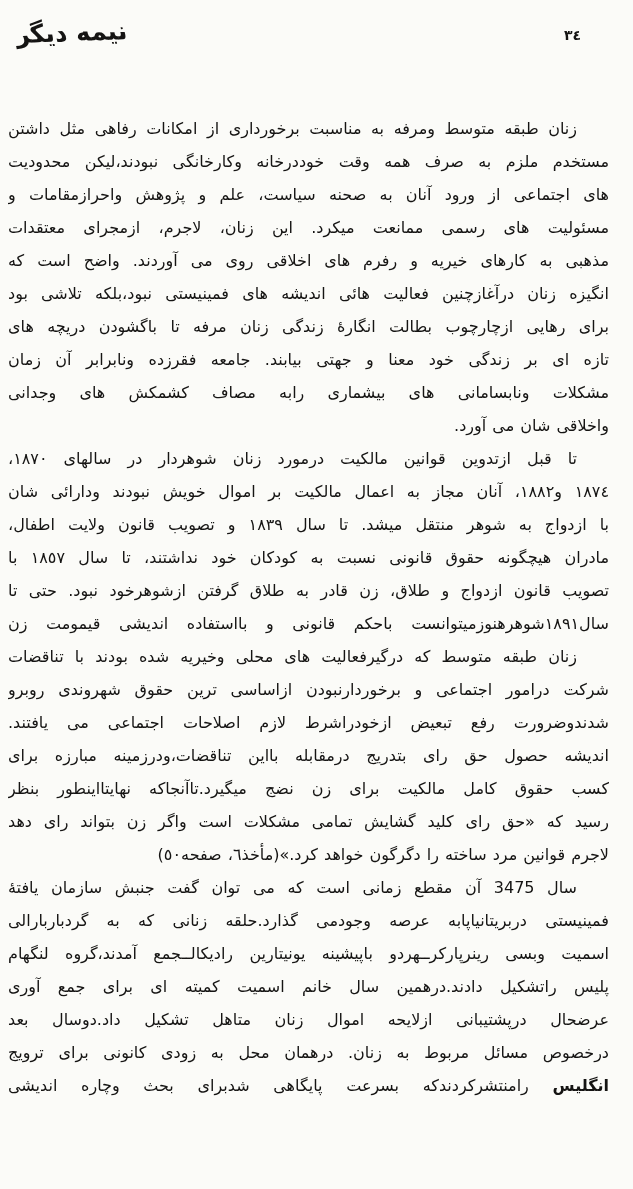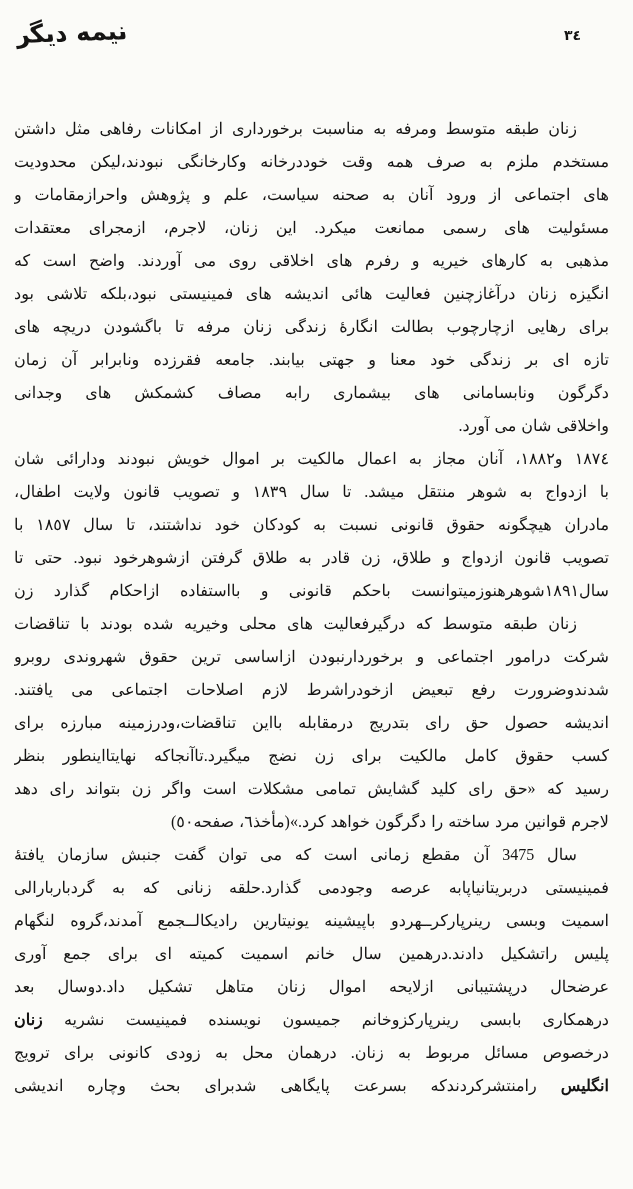--- a/index.html
+++ b/index.html
@@ -33,22 +33,21 @@
   .logo {
     font-size: 25px;
     font-weight: bold;
     line-height: 1.2;
     transform: skewX(10deg) rotate(-2deg);
     transform-origin: left bottom;
     white-space: nowrap;
   }
   
   .text {
-    margin: 62px 24px 0 14px; 
-    font-family: Liberation Serif, serif;
+    margin: 62px 24px 0 8px; 
   }
   .para { }
   .line {
     font-size: 16px;
     line-height: 33px;
     height: 33px;
     white-space: nowrap;
     overflow: hidden;
     text-align: justify;
     text-align-last: justify;
@@ -74,43 +73,43 @@
   <div class="text">
       <div class="para">
         <div class="line first">زنان طبقه متوسط ومرفه به مناسبت برخورداری از امکانات رفاهی مثل داشتن</div>
         <div class="line">مستخدم ملزم به صرف همه وقت خوددرخانه وکارخانگی نبودند،لیکن محدودیت</div>
         <div class="line">های اجتماعی از ورود آنان به صحنه سیاست، علم و پژوهش واحرازمقامات و</div>
         <div class="line">مسئولیت های رسمی ممانعت میکرد. این زنان، لاجرم، ازمجرای معتقدات</div>
         <div class="line">مذهبی به کارهای خیریه و رفرم های اخلاقی روی می آوردند. واضح است که</div>
         <div class="line">انگیزه زنان درآغازچنین فعالیت هائی اندیشه های فمینیستی نبود،بلکه تلاشی بود</div>
         <div class="line">برای رهایی ازچارچوب بطالت انگارهٔ زندگی زنان مرفه تا باگشودن دریچه های</div>
         <div class="line">تازه ای بر زندگی خود معنا و جهتی بیابند. جامعه فقرزده ونابرابر آن زمان</div>
-        <div class="line">دگرگون ونابسامانی های بیشماری رابه مصاف کشمکش های وجدانی</div>
+        <div class="line">مشکلات ونابسامانی های بیشماری رابه مصاف کشمکش های وجدانی</div>
         <div class="line short">واخلاقی شان می آورد.</div>
       </div>
       <div class="para">
+        <div class="line first">تا قبل ازتدوین قوانین مالکیت درمورد زنان شوهردار در سالهای ١٨٧٠،</div>
         <div class="line">١٨٧٤ و١٨٨٢، آنان مجاز به اعمال مالکیت بر اموال خویش نبودند ودارائی شان</div>
         <div class="line">با ازدواج به شوهر منتقل میشد. تا سال ١٨٣٩ و تصویب قانون ولایت اطفال،</div>
         <div class="line">مادران هیچگونه حقوق قانونی نسبت به کودکان خود نداشتند، تا سال ١٨٥٧ با</div>
         <div class="line">تصویب قانون ازدواج و طلاق، زن قادر به طلاق گرفتن ازشوهرخود نبود. حتی تا</div>
-        <div class="line">سال١٨٩١شوهرهنوزمیتوانست باحکم قانونی و بااستفاده ازاحکام گذارد زن</div>
+        <div class="line">سال١٨٩١شوهرهنوزمیتوانست باحکم قانونی و بااستفاده اندیشی قیمومت زن</div>
       </div>
       <div class="para">
         <div class="line first">زنان طبقه متوسط که درگیرفعالیت های محلی وخیریه شده بودند با تناقضات</div>
         <div class="line">شرکت درامور اجتماعی و برخوردارنبودن ازاساسی ترین حقوق شهروندی روبرو</div>
         <div class="line">شدندوضرورت رفع تبعیض ازخودراشرط لازم اصلاحات اجتماعی می یافتند.</div>
         <div class="line">اندیشه حصول حق رای بتدریج درمقابله بااین تناقضات،ودرزمینه مبارزه برای</div>
         <div class="line">کسب حقوق کامل مالکیت برای زن نضج میگیرد.تاآنجاکه نهایتااینطور بنظر</div>
         <div class="line">رسید که «حق رای کلید گشایش تمامی مشکلات است واگر زن بتواند رای دهد</div>
         <div class="line short">لاجرم قوانین مرد ساخته را دگرگون خواهد کرد.»(مأخذ٦، صفحه٥٠)</div>
       </div>
       <div class="para">
         <div class="line first">سال 3475 آن مقطع زمانی است که می توان گفت جنبش سازمان یافتهٔ</div>
         <div class="line">فمینیستی دربریتانیاپابه عرصه وجودمی گذارد.حلقه زنانی که به گردباربارالی</div>
         <div class="line">اسمیت وبسی رینرپارکرــهردو باپیشینه یونیتارین رادیکالــجمع آمدند،گروه لنگهام</div>
         <div class="line">پلیس راتشکیل دادند.درهمین سال خانم اسمیت کمیته ای برای جمع آوری</div>
         <div class="line">عرضحال درپشتیبانی ازلایحه اموال زنان متاهل تشکیل داد.دوسال بعد</div>
-        <div class="line"><span>درهمکاری بابسی رینرپارکزوخانم جمیسون نویسنده فمینیست نشریه </span><span class="b">زنان</span></div>
         <div class="line">درخصوص مسائل مربوط به زنان. درهمان محل به زودی کانونی برای ترویج</div>
         <div class="line"><span class="b">انگلیس</span><span> رامنتشرکردندکه بسرعت پایگاهی شدبرای بحث وچاره اندیشی</span></div>
       </div>
     </div>
 </div>
 
 </body></html>

